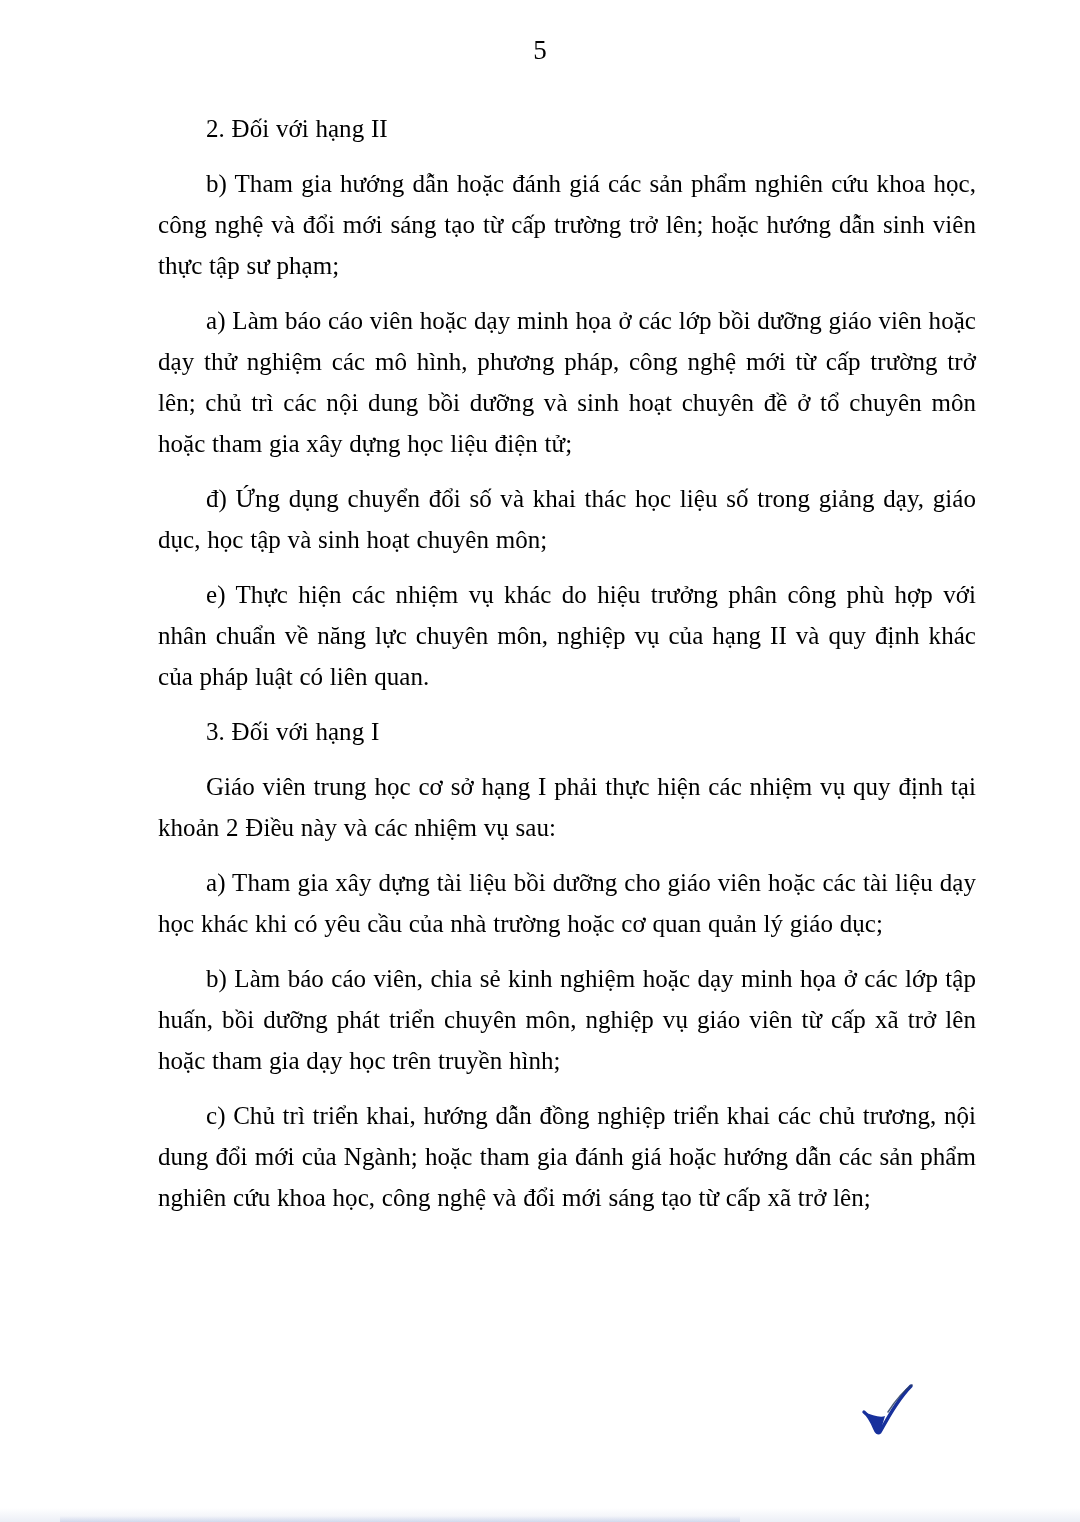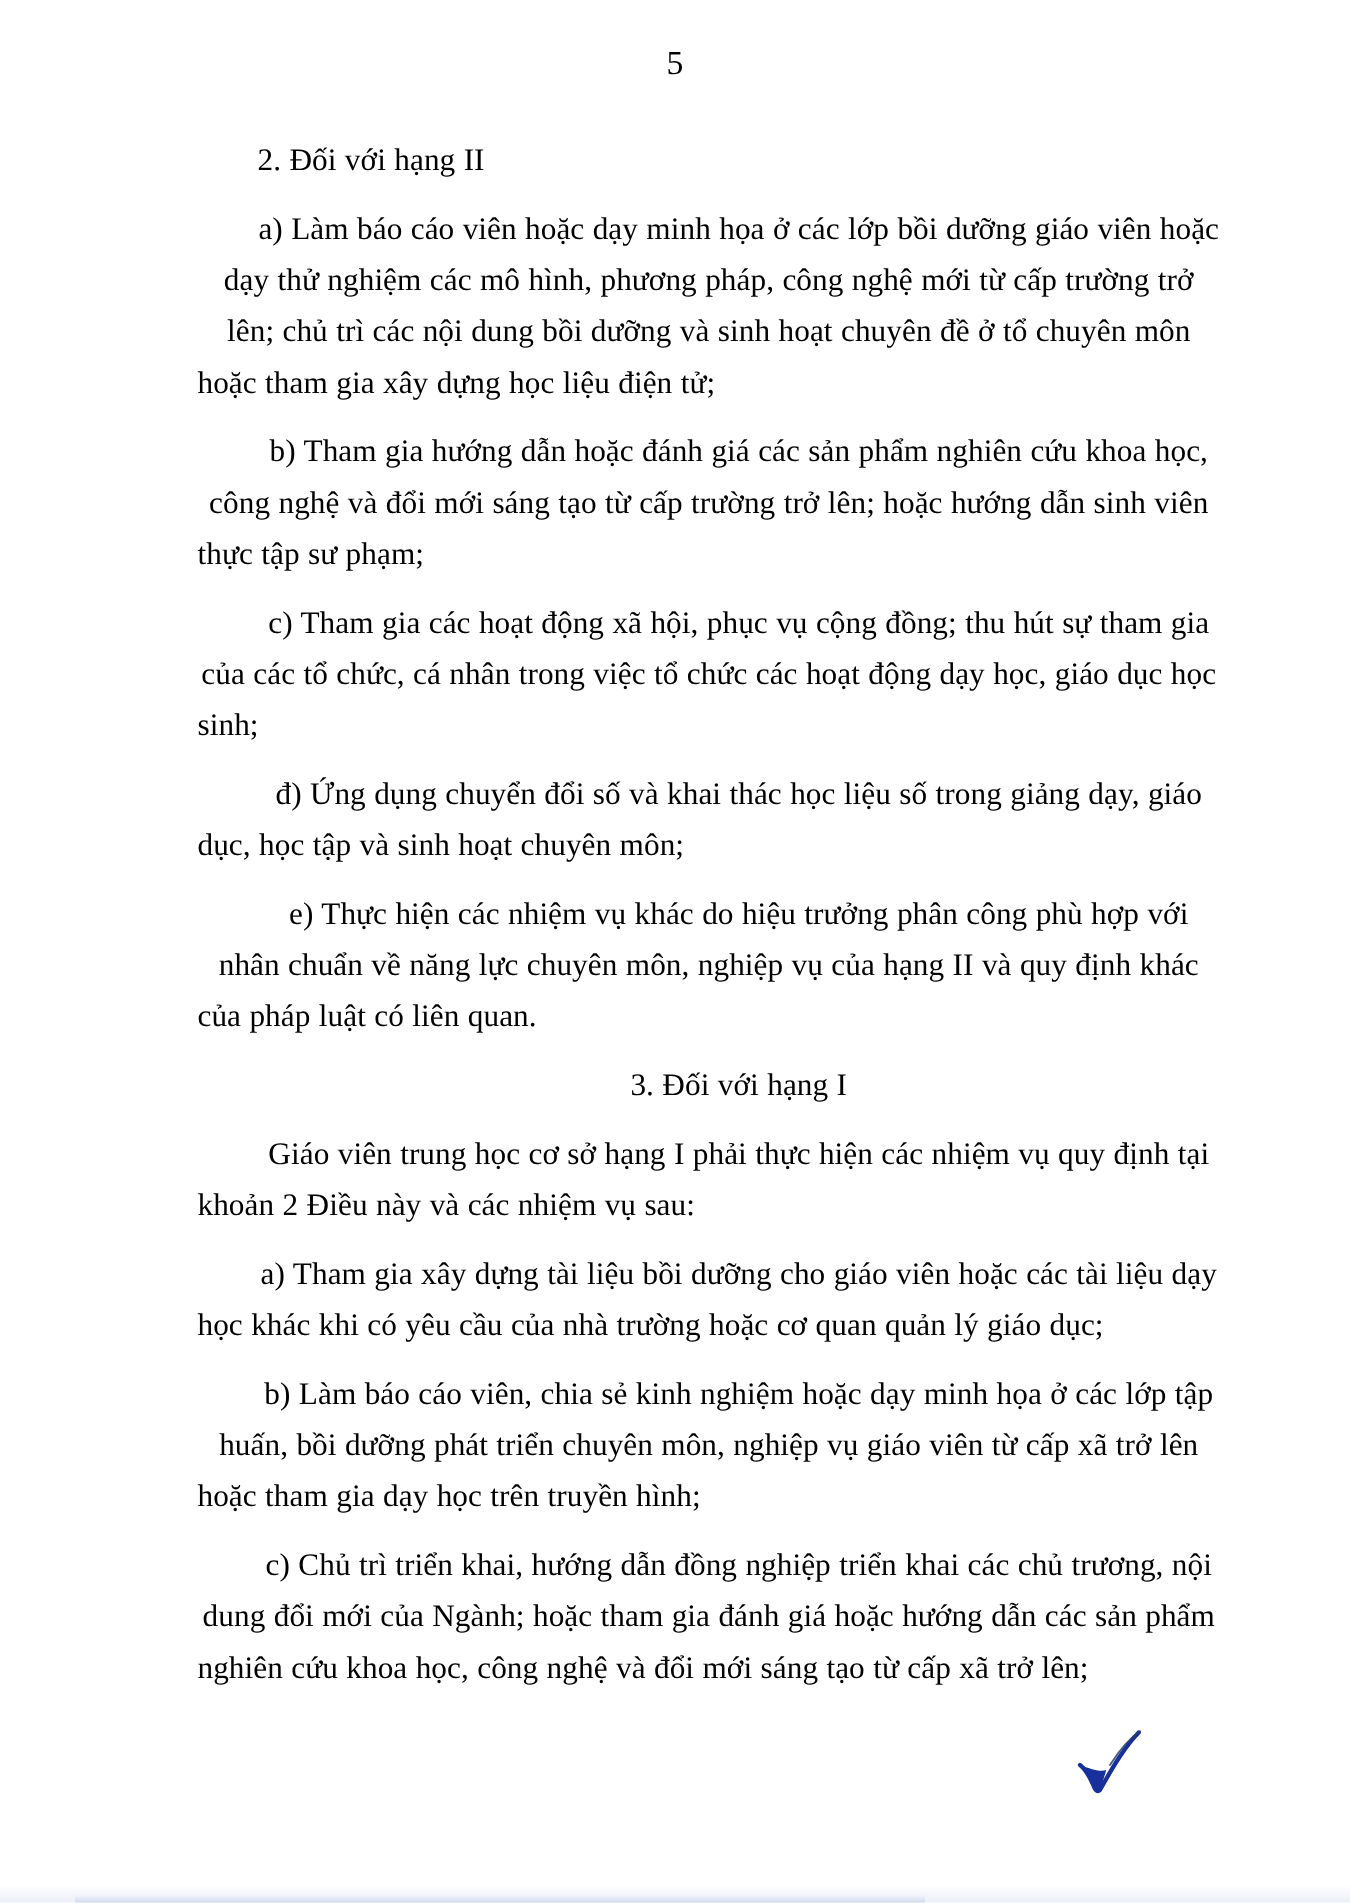--- a/index.html
+++ b/index.html
@@ -66,21 +66,20 @@
     text-indent: 48px;
     text-align: justify;
     font-size: 25px;
     line-height: 41px;
     letter-spacing: 0.05px;
     word-spacing: 0.4px;
   }
 
   p.para + p.para {
     margin-top: 14px;
-    text-align: center;
   }
 
   
   p.para.heading {
     text-align: left;
     text-indent: 48px;
   }
 
   
   p.para.last-short {
@@ -100,25 +99,24 @@
 
 <div class="page">
 
   <div class="page-number">5</div>
 
   <div class="content">
 
     <p class="para heading">2. Đối với hạng II</p>
 
 
+    <p class="para last-short">b) Tham gia hướng dẫn hoặc đánh giá các sản phẩm nghiên cứu khoa học, công nghệ và đổi mới sáng tạo từ cấp trường trở lên; hoặc hướng dẫn sinh viên thực tập sư phạm;</p>
+
     <p class="para last-short">a) Làm báo cáo viên hoặc dạy minh họa ở các lớp bồi dưỡng giáo viên hoặc dạy thử nghiệm các mô hình, phương pháp, công nghệ mới từ cấp trường trở lên; chủ trì các nội dung bồi dưỡng và sinh hoạt chuyên đề ở tổ chuyên môn hoặc tham gia xây dựng học liệu điện tử;</p>
 
-    <p class="para last-short">b) Tham gia hướng dẫn hoặc đánh giá các sản phẩm nghiên cứu khoa học, công nghệ và đổi mới sáng tạo từ cấp trường trở lên; hoặc hướng dẫn sinh viên thực tập sư phạm;</p>
-
-    <p class="para last-short">c) Tham gia các hoạt động xã hội, phục vụ cộng đồng; thu hút sự tham gia của các tổ chức, cá nhân trong việc tổ chức các hoạt động dạy học, giáo dục học sinh;</p>
 
 
     <p class="para last-short">đ) Ứng dụng chuyển đổi số và khai thác học liệu số trong giảng dạy, giáo dục, học tập và sinh hoạt chuyên môn;</p>
 
     <p class="para last-short">e) Thực hiện các nhiệm vụ khác do hiệu trưởng phân công phù hợp với nhân chuẩn về năng lực chuyên môn, nghiệp vụ của hạng II và quy định khác của pháp luật có liên quan.</p>
 
     <p class="para heading">3. Đối với hạng I</p>
 
     <p class="para last-short">Giáo viên trung học cơ sở hạng I phải thực hiện các nhiệm vụ quy định tại khoản 2 Điều này và các nhiệm vụ sau:</p>
 

